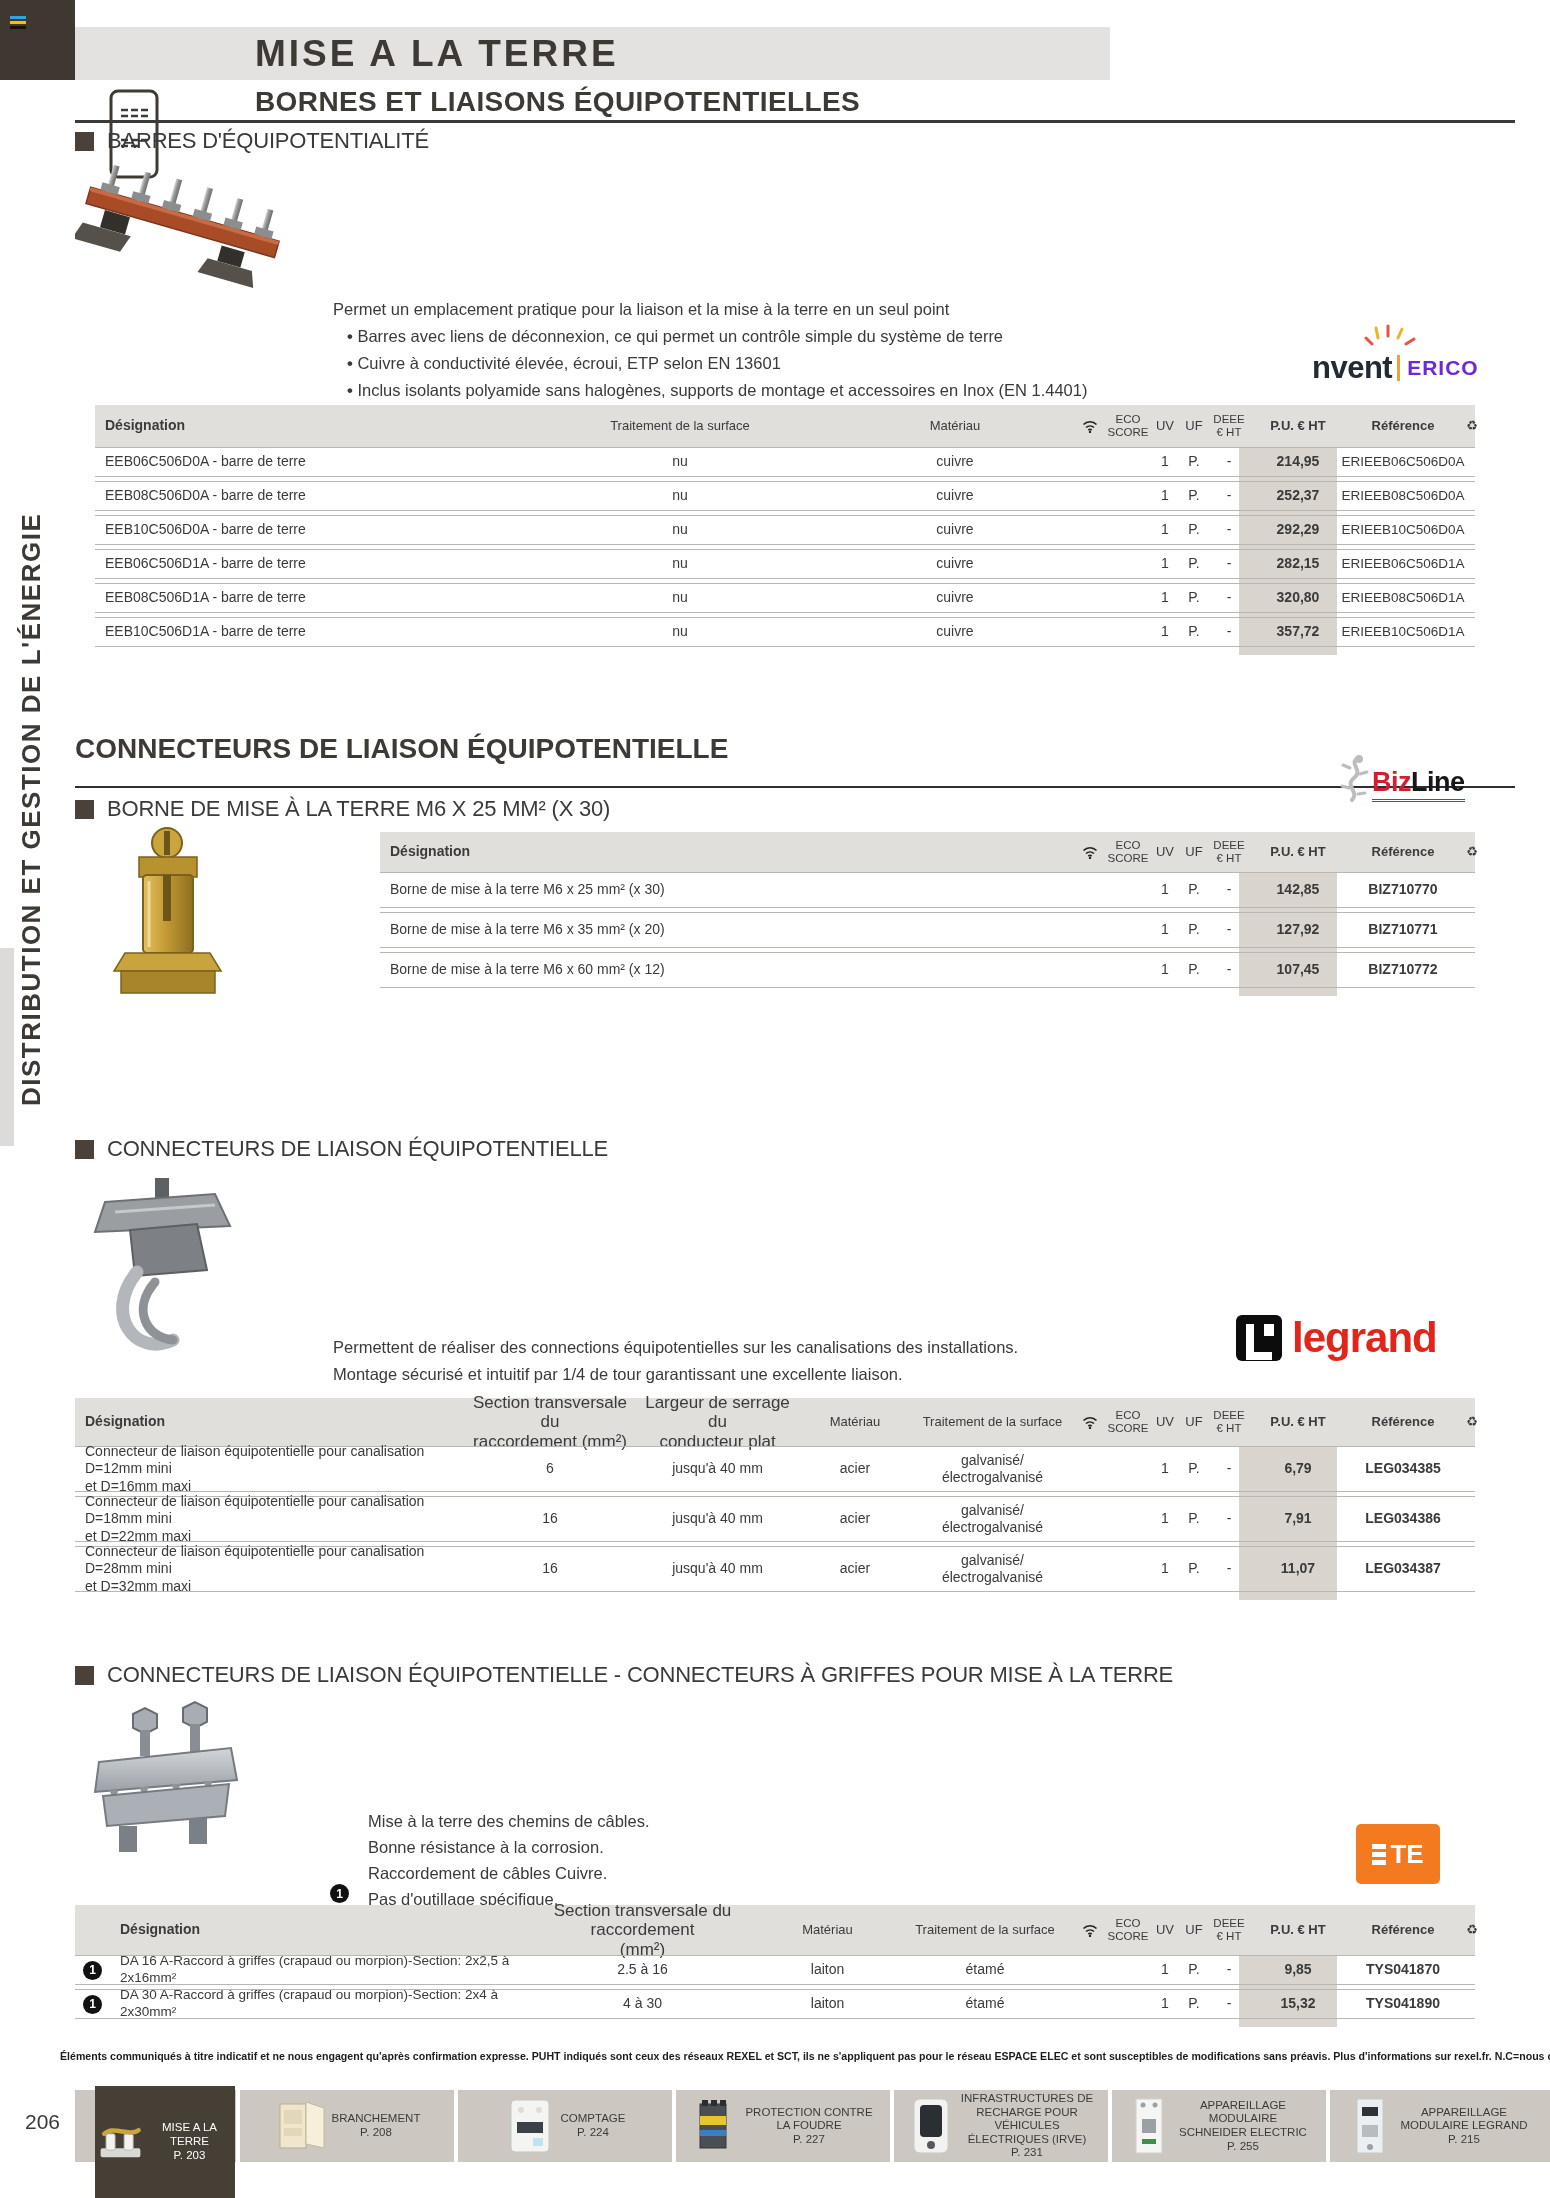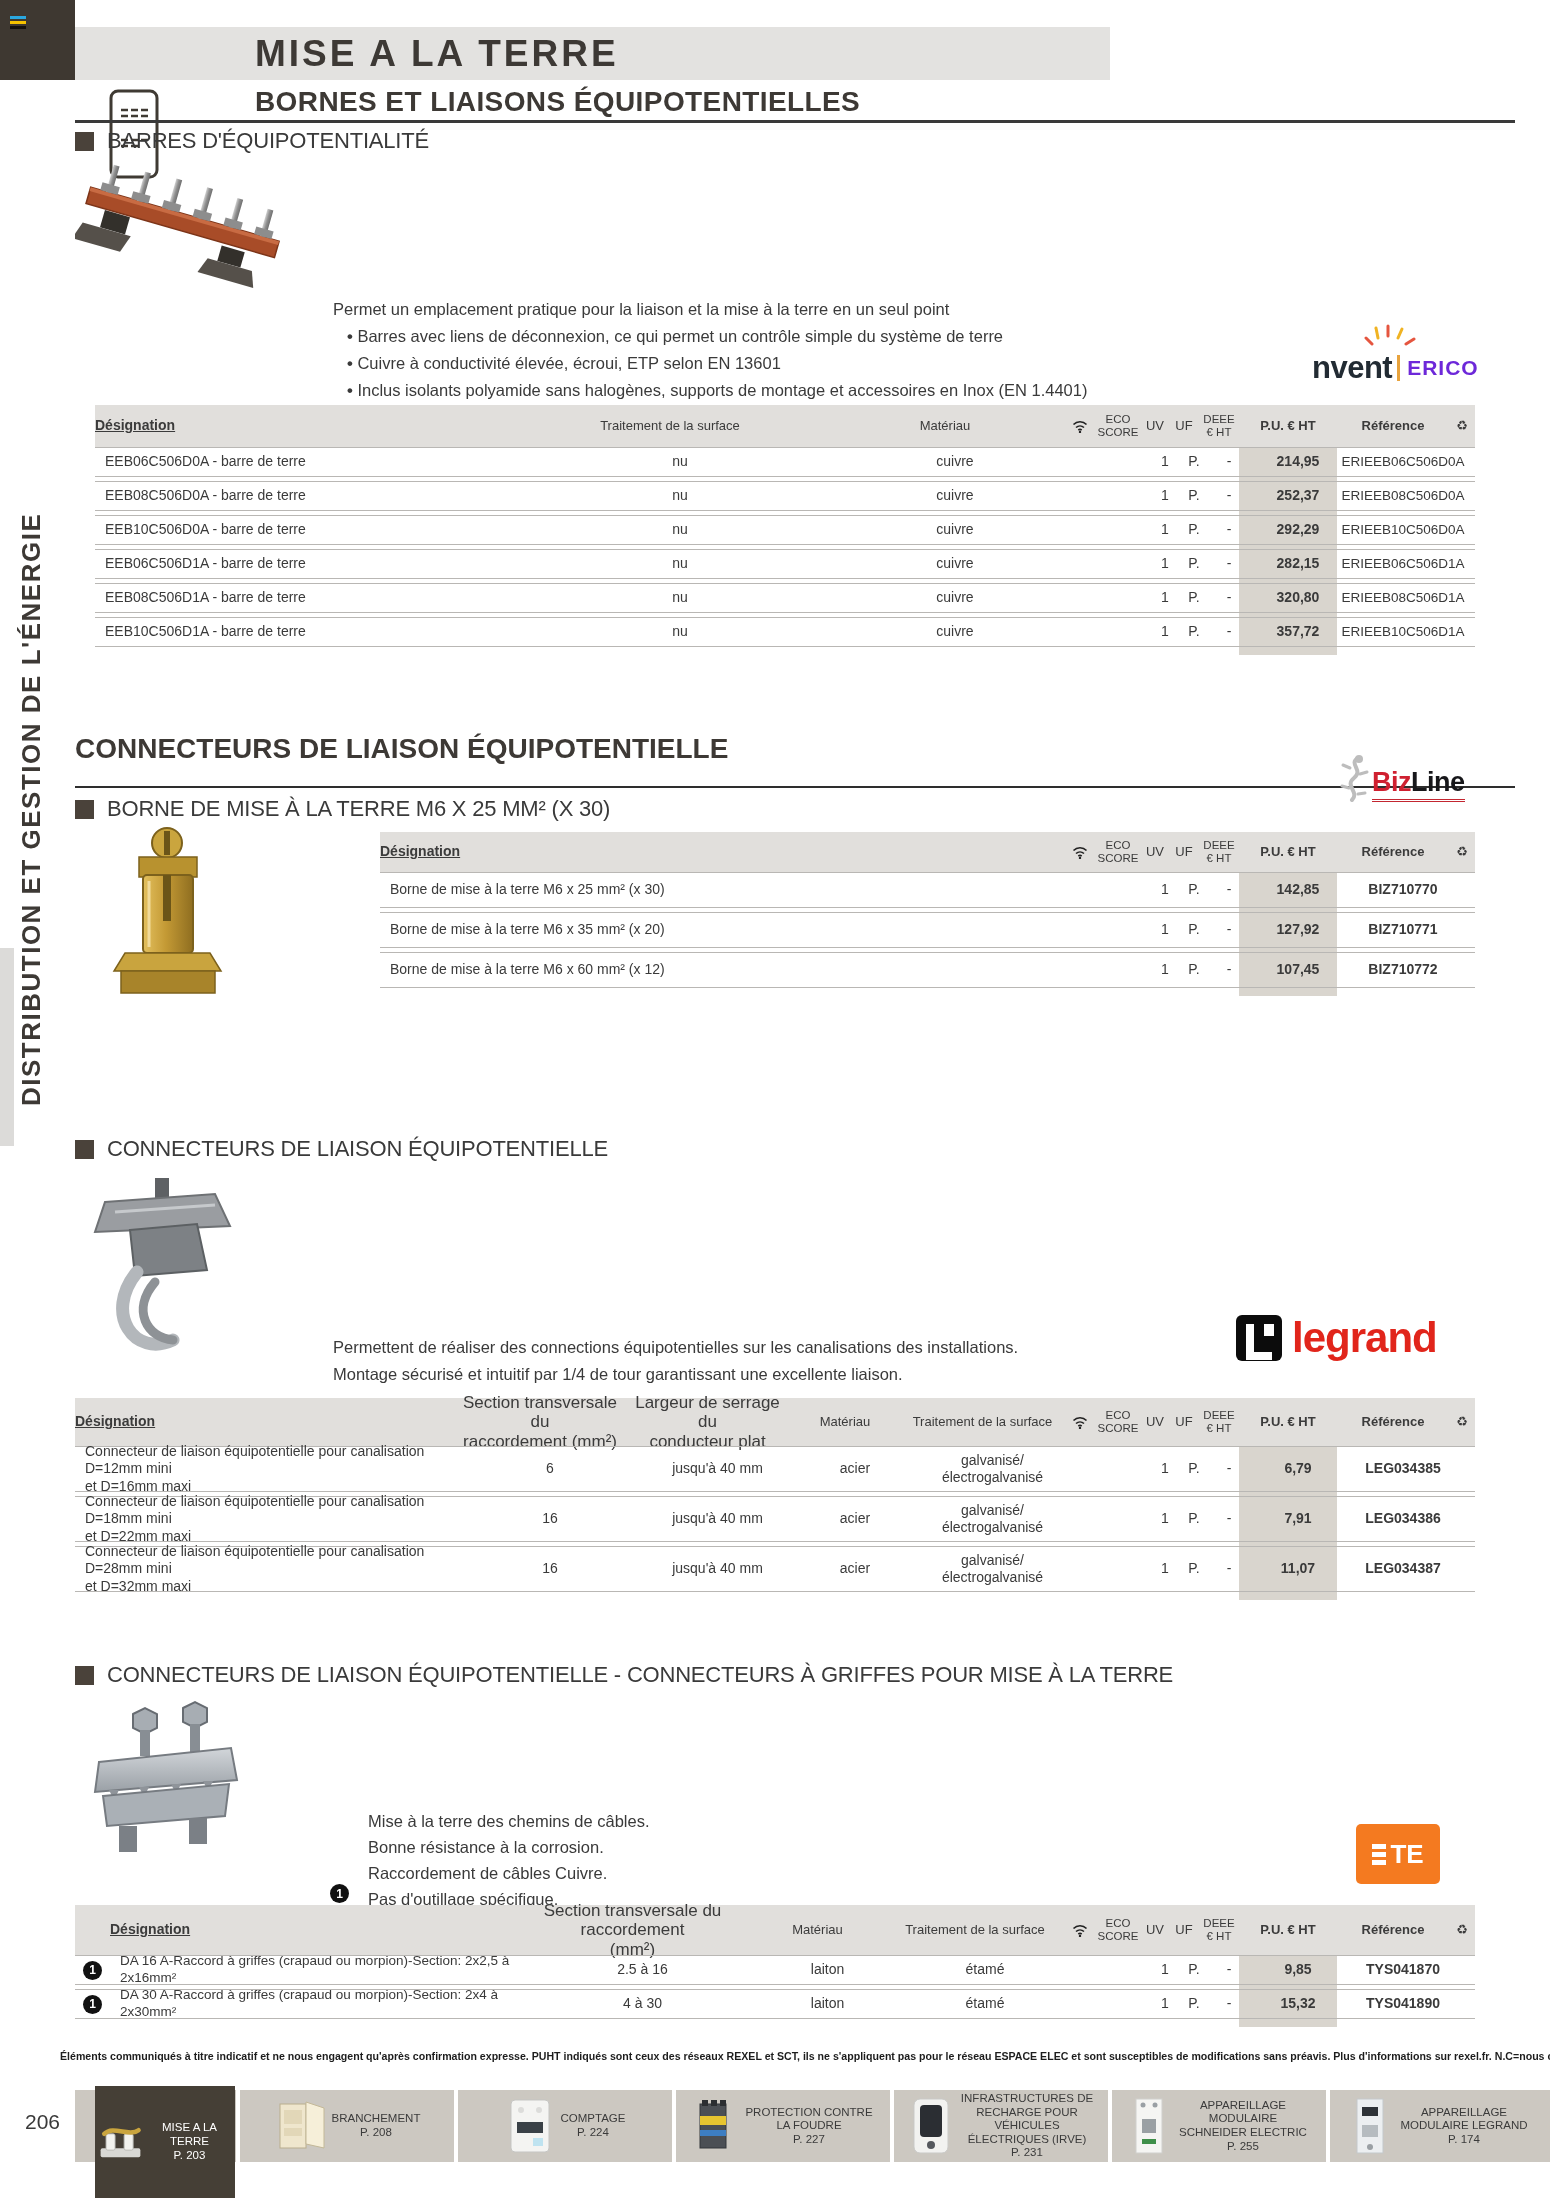--- a/index.html
+++ b/index.html
@@ -24,21 +24,21 @@
   .sec2-title{left:75px;top:733px;font-size:28px;font-weight:800;color:#3d3935;}
   
   .desc{font-size:16.5px;line-height:27px;color:#3a3a3a;}
   .desc .b::before{content:"• ";font-weight:bold;}
   .desc .ind{padding-left:14px;}
   
   .tbl{position:absolute;font-size:14px;z-index:1;}
   .thead{display:flex;background:#e1dfdc;position:relative;z-index:2;}
   .thead .tcell{display:flex;align-items:center;justify-content:center;text-align:center;
     font-size:13px;color:#3b3b3b;white-space:pre-line;line-height:1.12;}
-  .thead .c-des,.thead .c-des4{justify-content:flex-start;text-align:left;font-weight:700;font-size:14px;text-decoration:underline;}
+  .thead .c-des,.thead .c-des4{justify-content:flex-start;text-align:left;font-weight:700;font-size:14px;padding-left:10px;}
   .thead .c-eco,.thead .c-deee{font-size:11.5px;}
   .thead .c-sect,.thead .c-larg,.thead .c-sect4{font-size:17px;}
   .tbody{position:relative;z-index:2;}
   .trow{display:flex;align-items:stretch;border-top:1px solid #b9b7b4;border-bottom:1px solid #b9b7b4;margin-bottom:4px;background:transparent;}
   .tcell{display:flex;align-items:center;justify-content:center;text-align:center;white-space:pre-line;line-height:1.25;}
   .tbody .c-des,.tbody .c-des4{justify-content:flex-start;text-align:left;padding-left:10px;}
   .c-pu{font-weight:700;}
   .c-ref{font-weight:700;}
   .t1 .tbody .c-ref{font-weight:400;font-size:13.5px;}
   .price-shade{position:absolute;width:98px;background:#d9d5ce;z-index:1;}
@@ -703,17 +703,17 @@
 </div>
 
 <div class="foot-item" style="left:1326px;width:224px;">
   <svg width="42" height="58" viewBox="0 0 42 58">
     <rect x="8" y="2" width="26" height="54" fill="#eceff1" stroke="#c3c8cb"></rect>
     <rect x="13" y="10" width="16" height="9" fill="#2f3338"></rect>
     <rect x="13" y="28" width="16" height="12" fill="#b6bcc0"></rect>
     <circle cx="21" cy="50" r="3" fill="#9aa0a4"></circle>
   </svg>
   <div class="lab">
-    <span>APPAREILLAGE MODULAIRE LEGRAND</span><br><span>P. 174</span>
+    <span>APPAREILLAGE MODULAIRE LEGRAND</span><br><span>P. 215</span>
   </div>
 </div>
 
 <div class="abs page-num">206</div>
 
 </body></html>

